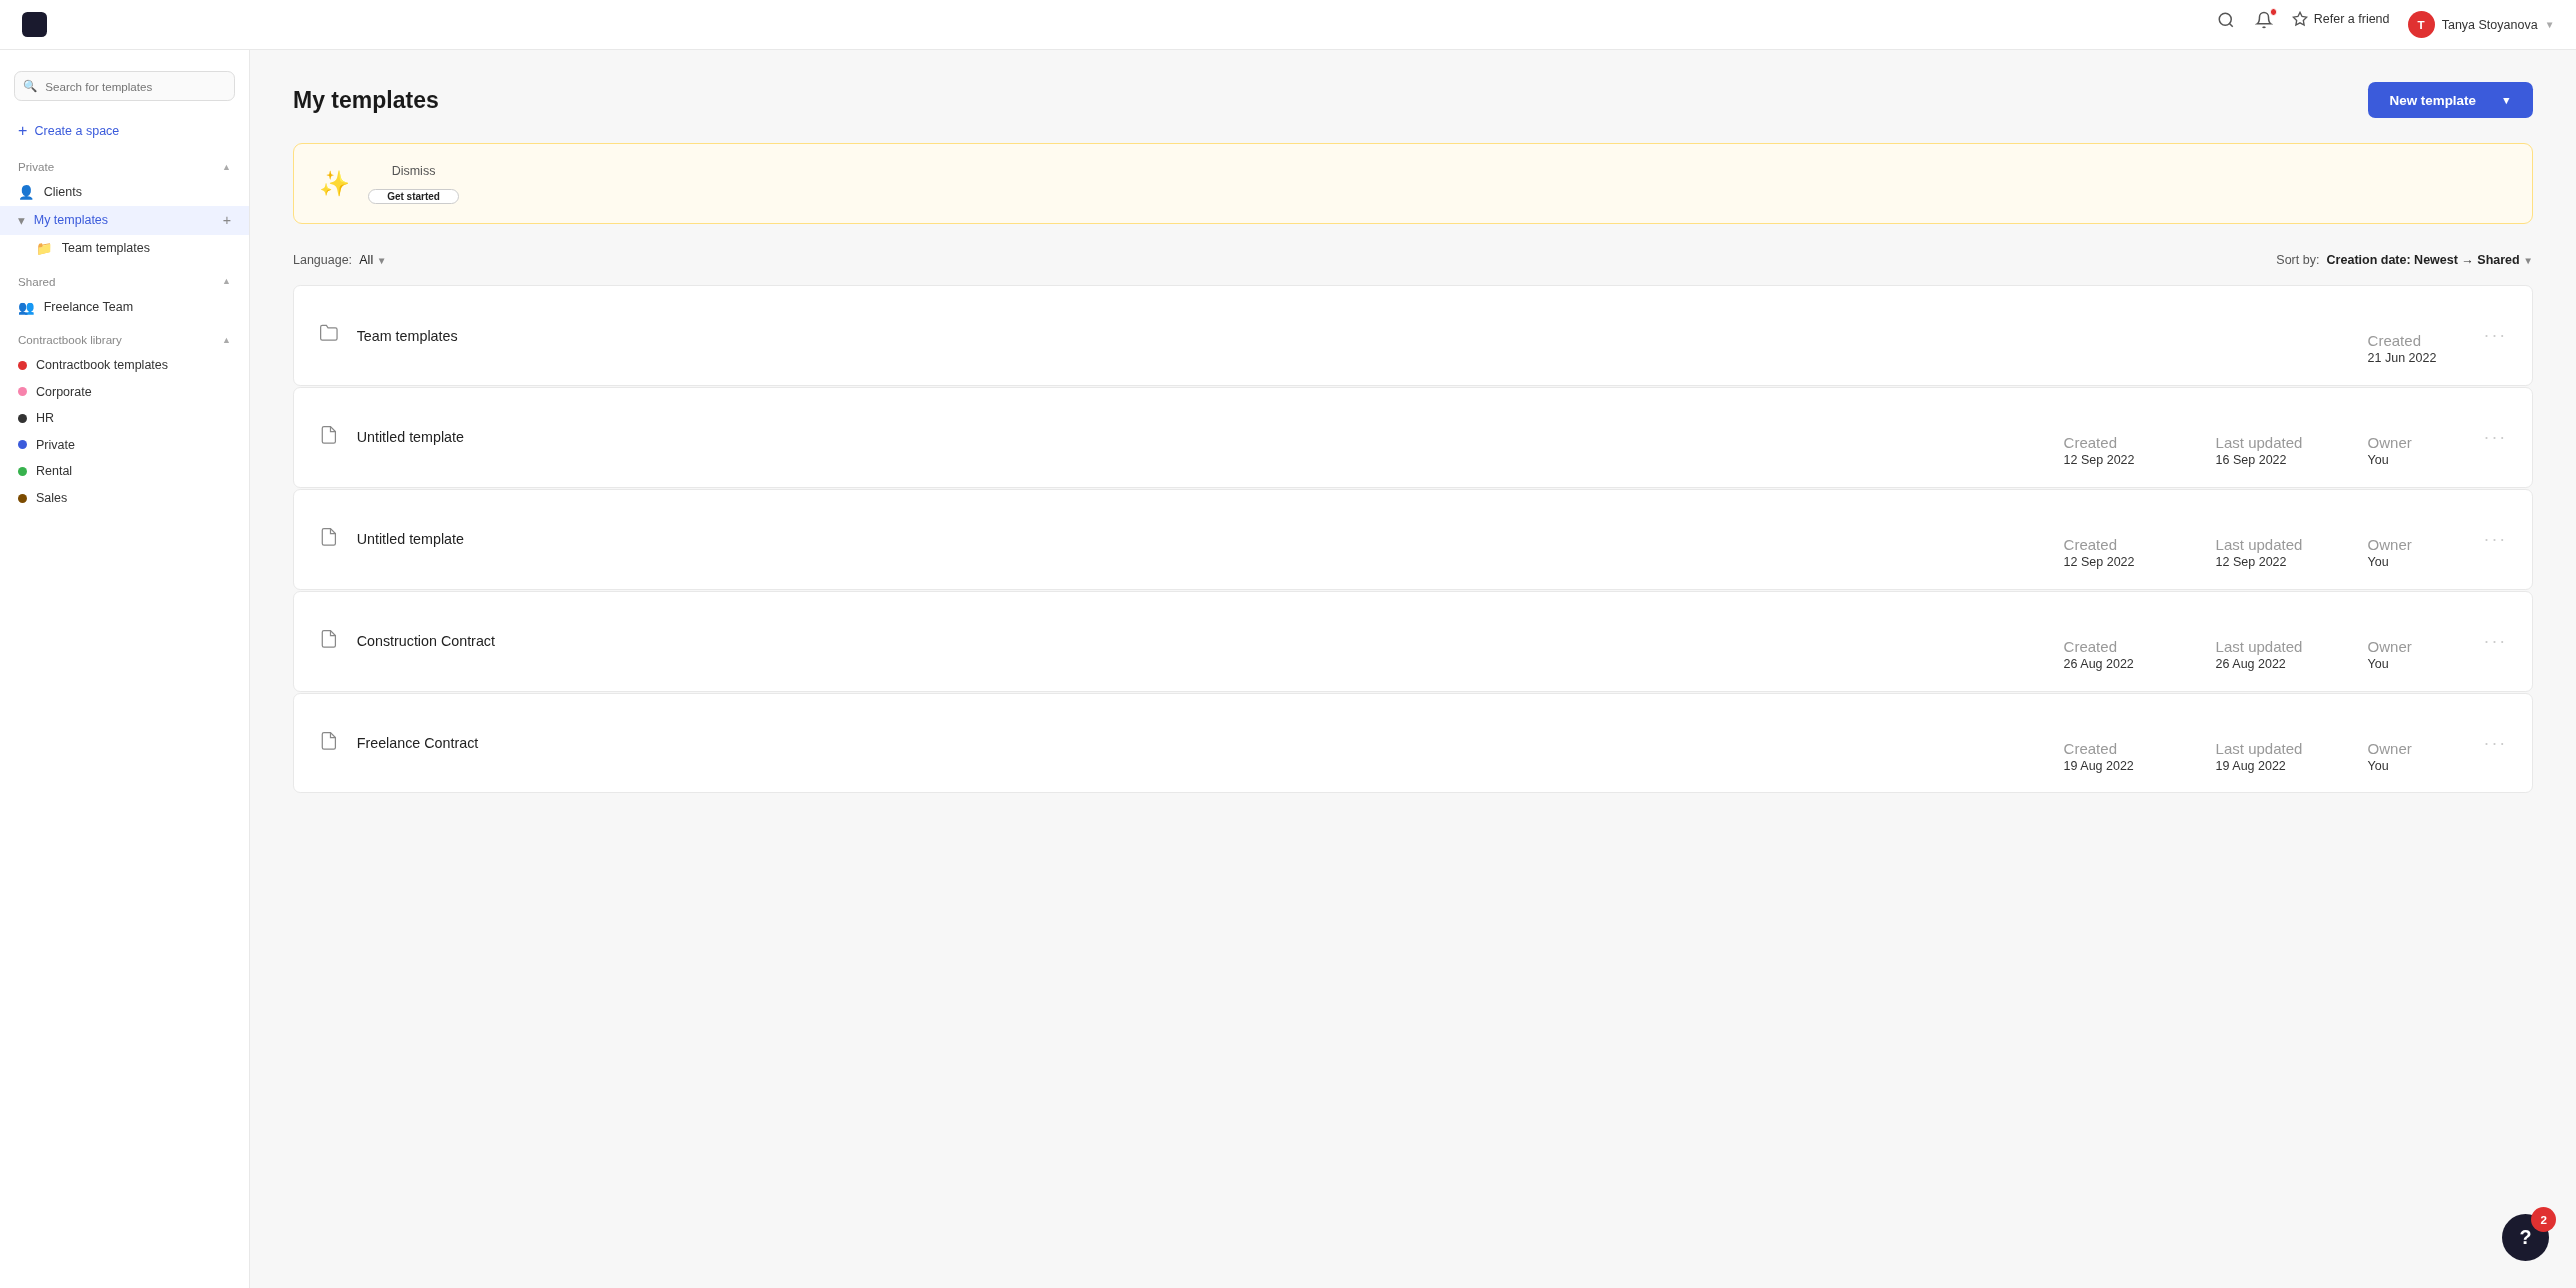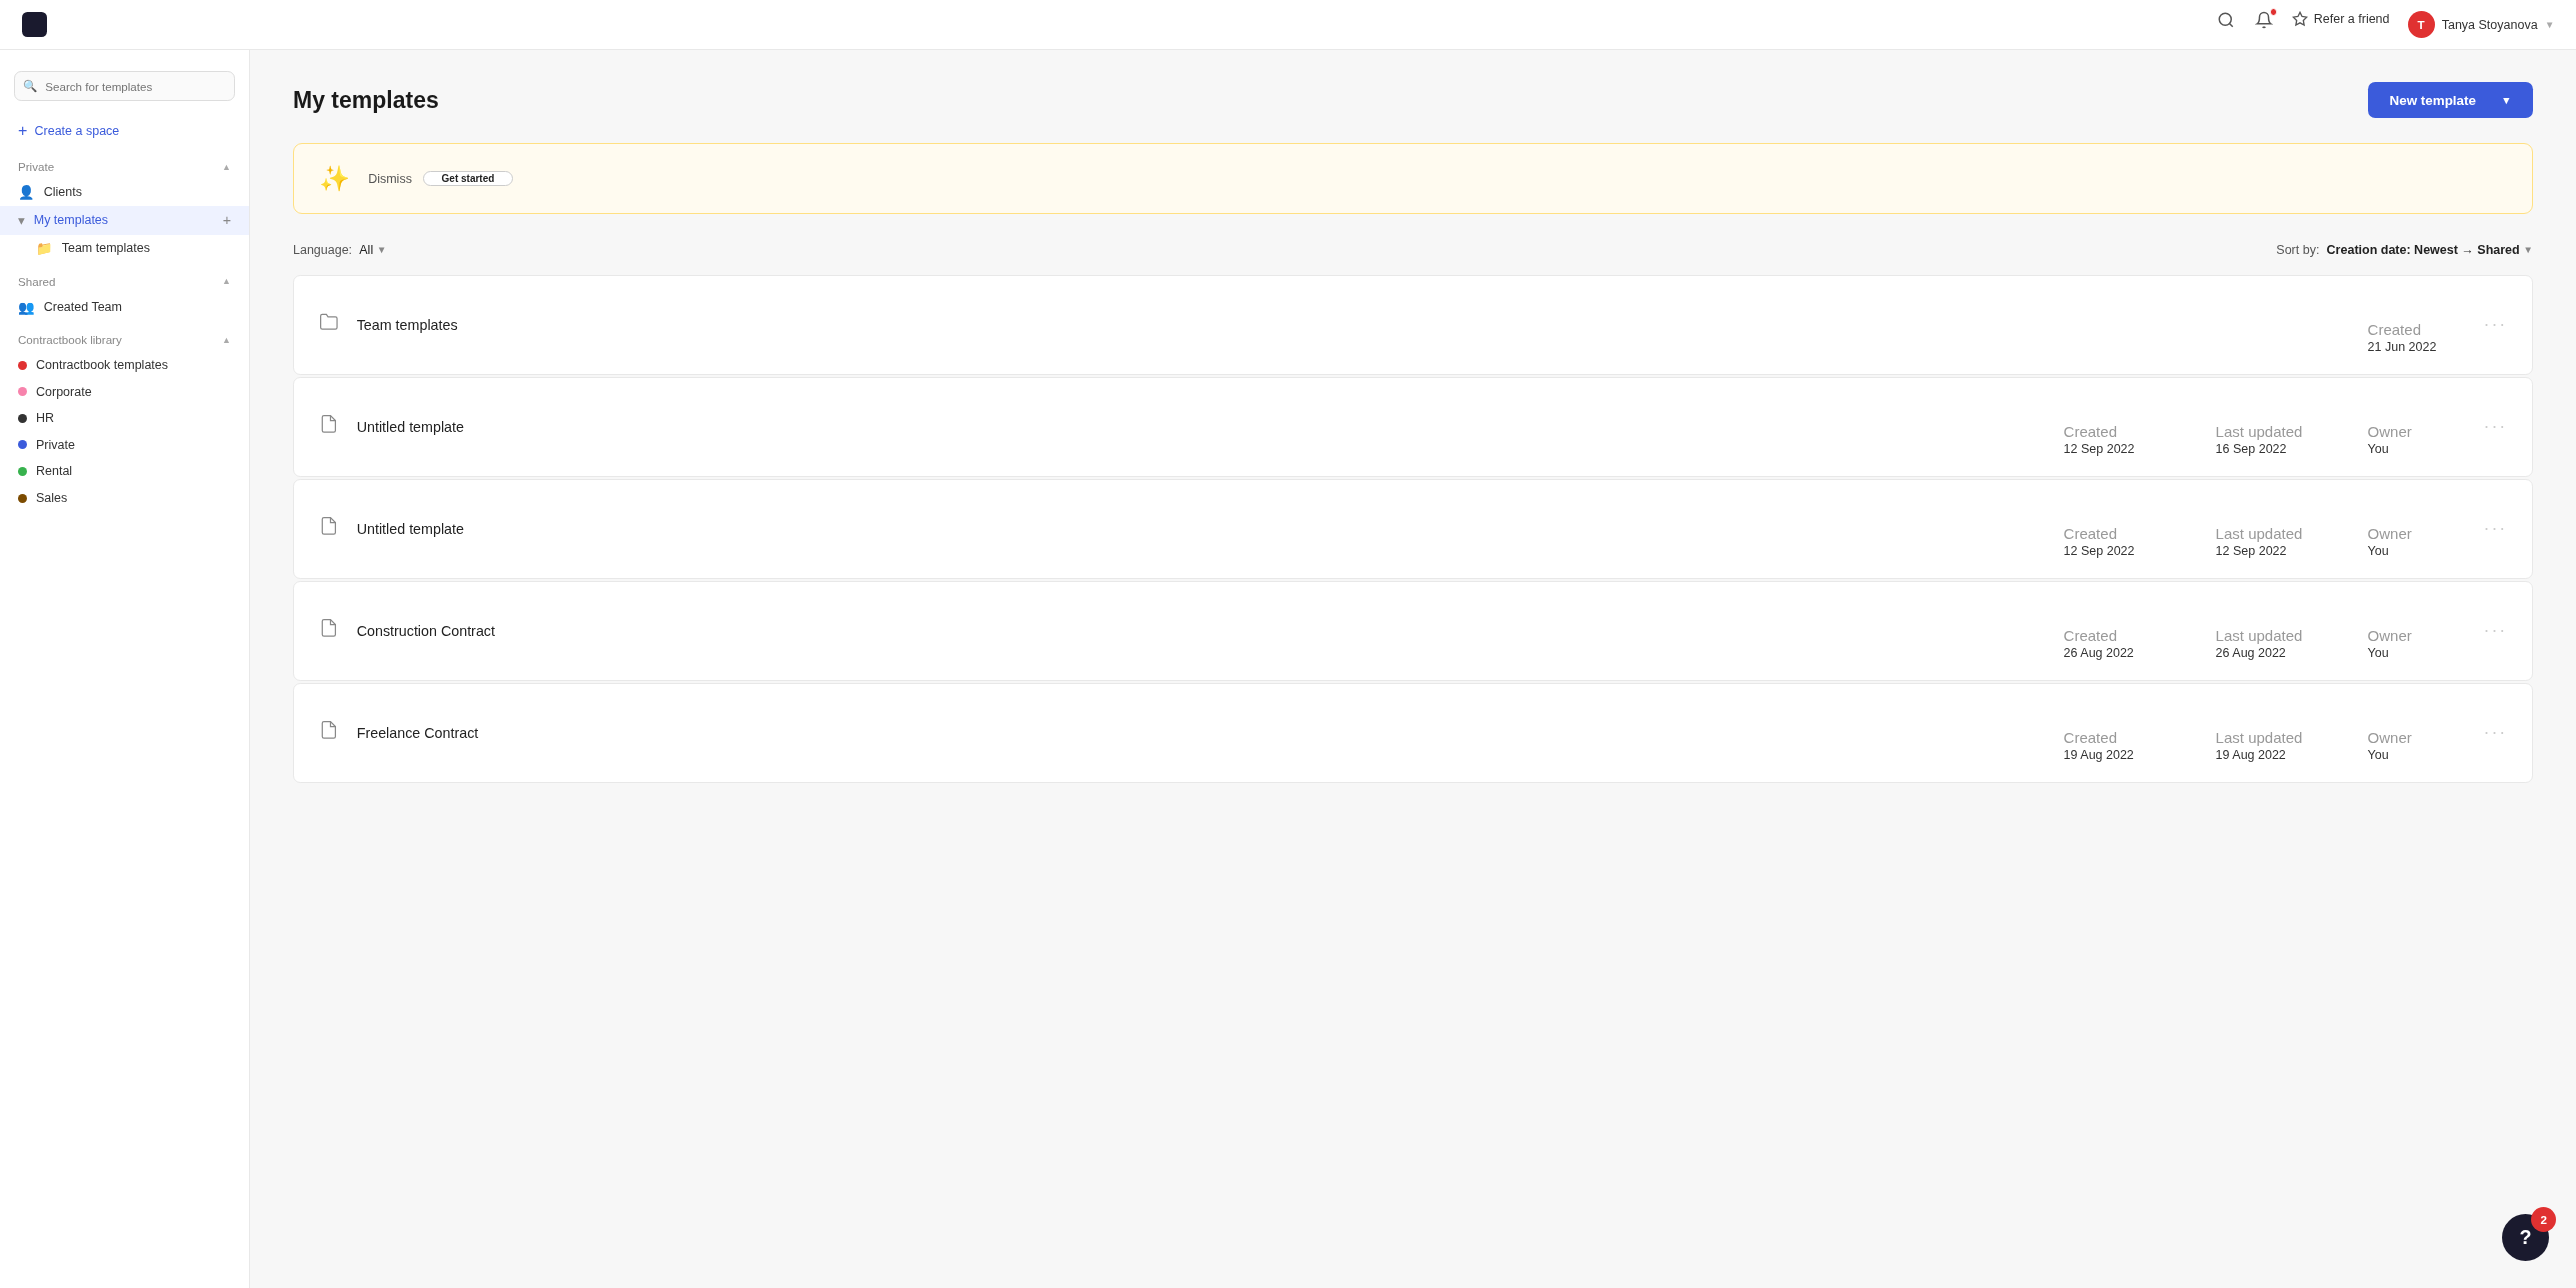--- a/index.html
+++ b/index.html
@@ -55,21 +55,21 @@
     .page-title { font-size: 23px; font-weight: 700; color: #1a1a1a; }
     .new-template-btn { display: flex; align-items: center; gap: 25px; background: #3b5bdb; color: #fff; border: none; padding: 10.7px 21.5px; border-radius: 7.2px; font-size: 13.4px; font-weight: 600; cursor: pointer; }
     .new-template-btn .arrow { font-size: 10.7px; }
 
     
     .banner { background: #fffbf0; border: 0.9px solid #ffe082; border-radius: 9px; padding: 19.7px 25px; display: flex; align-items: center; gap: 18px; margin-bottom: 29px; }
     .banner-icon { font-size: 25px; flex-shrink: 0; }
     .banner-text { flex: 1; }
     .banner-title { font-size: 14.3px; font-weight: 700; color: #222; margin-bottom: 3.6px; }
     .banner-sub { font-size: 12.5px; color: #666; }
-    .banner-actions { display: flex; gap: 10.7px; align-items: center; flex-shrink: 0; }
+    .banner-actions { display: flex; gap: 10.7px; align-items: center; flex-shrink: 0; flex-direction: column; }
     .btn-dismiss { background: none; border: none; font-size: 12.5px; color: #555; cursor: pointer; }
     .btn-get-started { background: #fff; border: 1.3px solid #ccc; border-radius: 10px; padding: 1px 18px; font-size: 10px; font-weight: 600; cursor: pointer; color: #222; }
 
     
     .filters-row { display: flex; align-items: center; justify-content: space-between; margin-bottom: 18px; }
     .filter-left { display: flex; align-items: center; gap: 7.2px; }
     .filter-label { font-size: 12.5px; color: #555; }
     .filter-value { font-size: 12.5px; color: #222; font-weight: 500; cursor: pointer; display: flex; align-items: center; gap: 3.6px; }
     .filter-arrow { color: #888; font-size: 9.8px; }
     .sort-label { font-size: 12.5px; color: #555; }
@@ -156,21 +156,21 @@
       <span class="sidebar-item-icon">📁</span>
       <span>Team templates</span>
     </div>
 
     <div class="sidebar-section-header" style="margin-top:7.2px;">
       <span class="sidebar-section-label">Shared</span>
       <span class="sidebar-section-arrow">▲</span>
     </div>
     <div class="sidebar-item">
       <span class="sidebar-item-icon">👥</span>
-      <span>Created Team</span>
+      <span>Freelance Team</span>
     </div>
 
     <div class="sidebar-section-header" style="margin-top:7.2px;">
       <span class="sidebar-section-label">Contractbook library</span>
       <span class="sidebar-section-arrow">▲</span>
     </div>
     <div class="sidebar-item">
       <span class="dot dot-red"></span>
       <span>Contractbook templates</span>
     </div>

